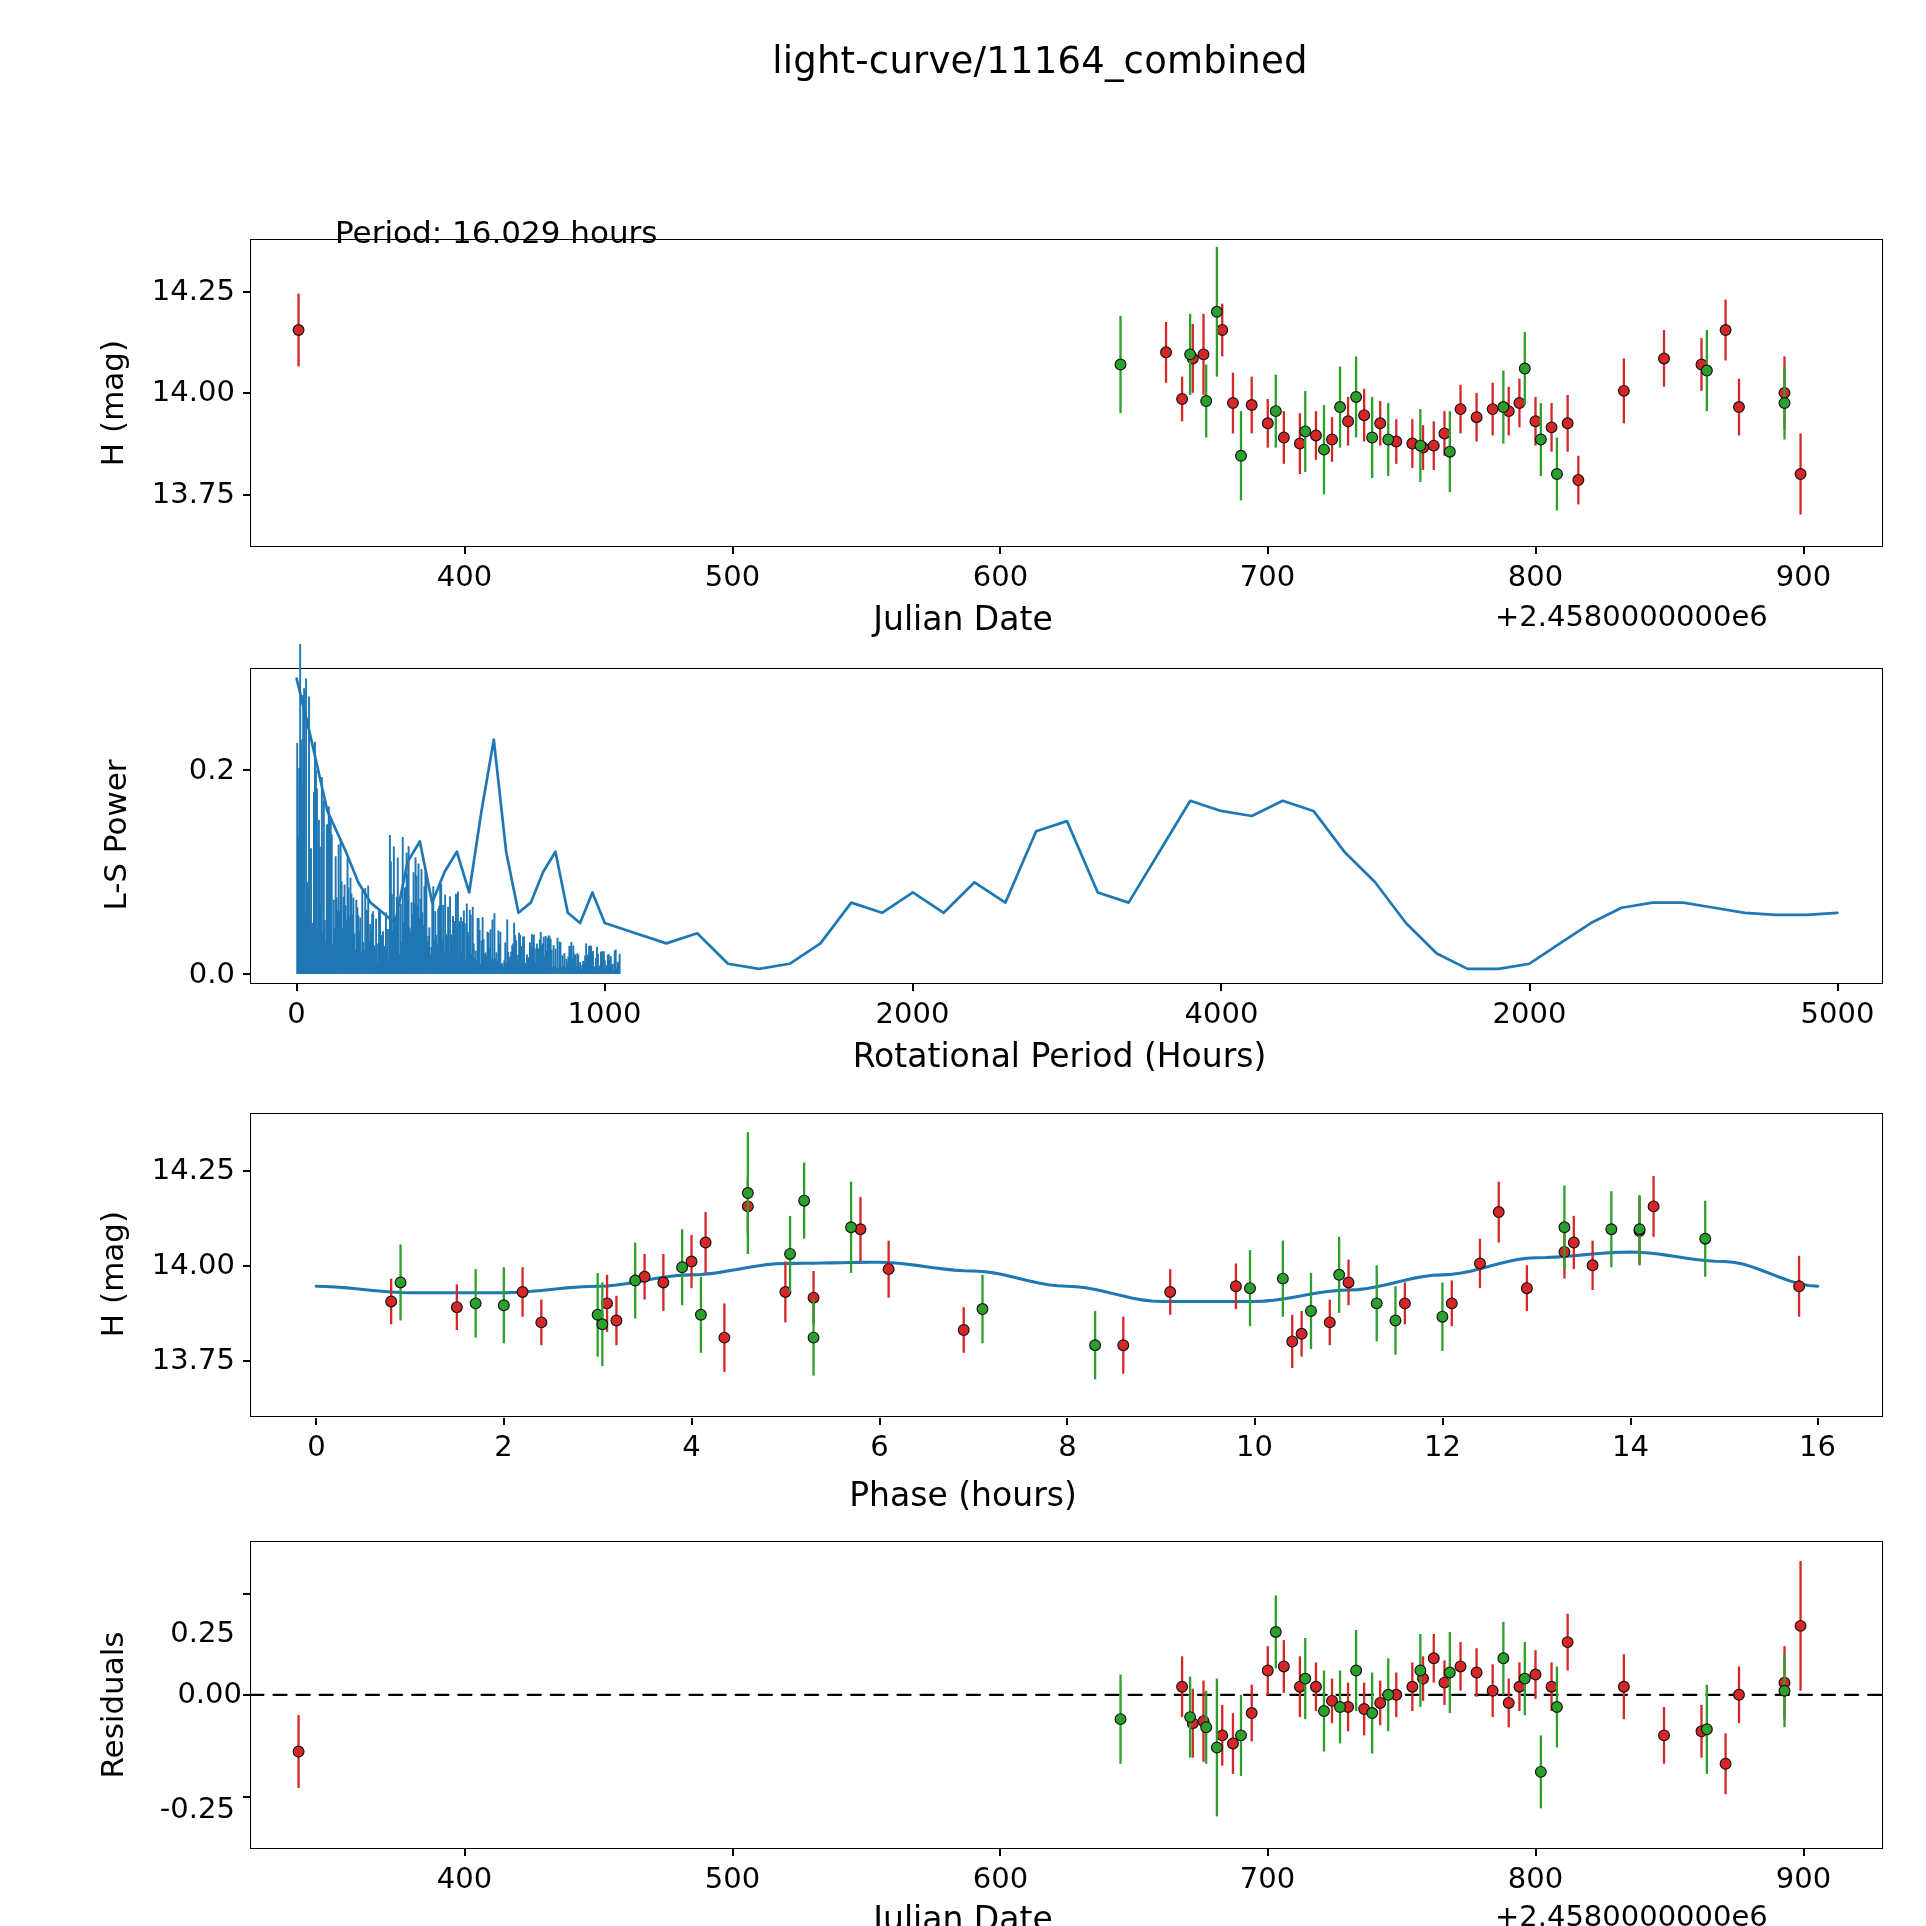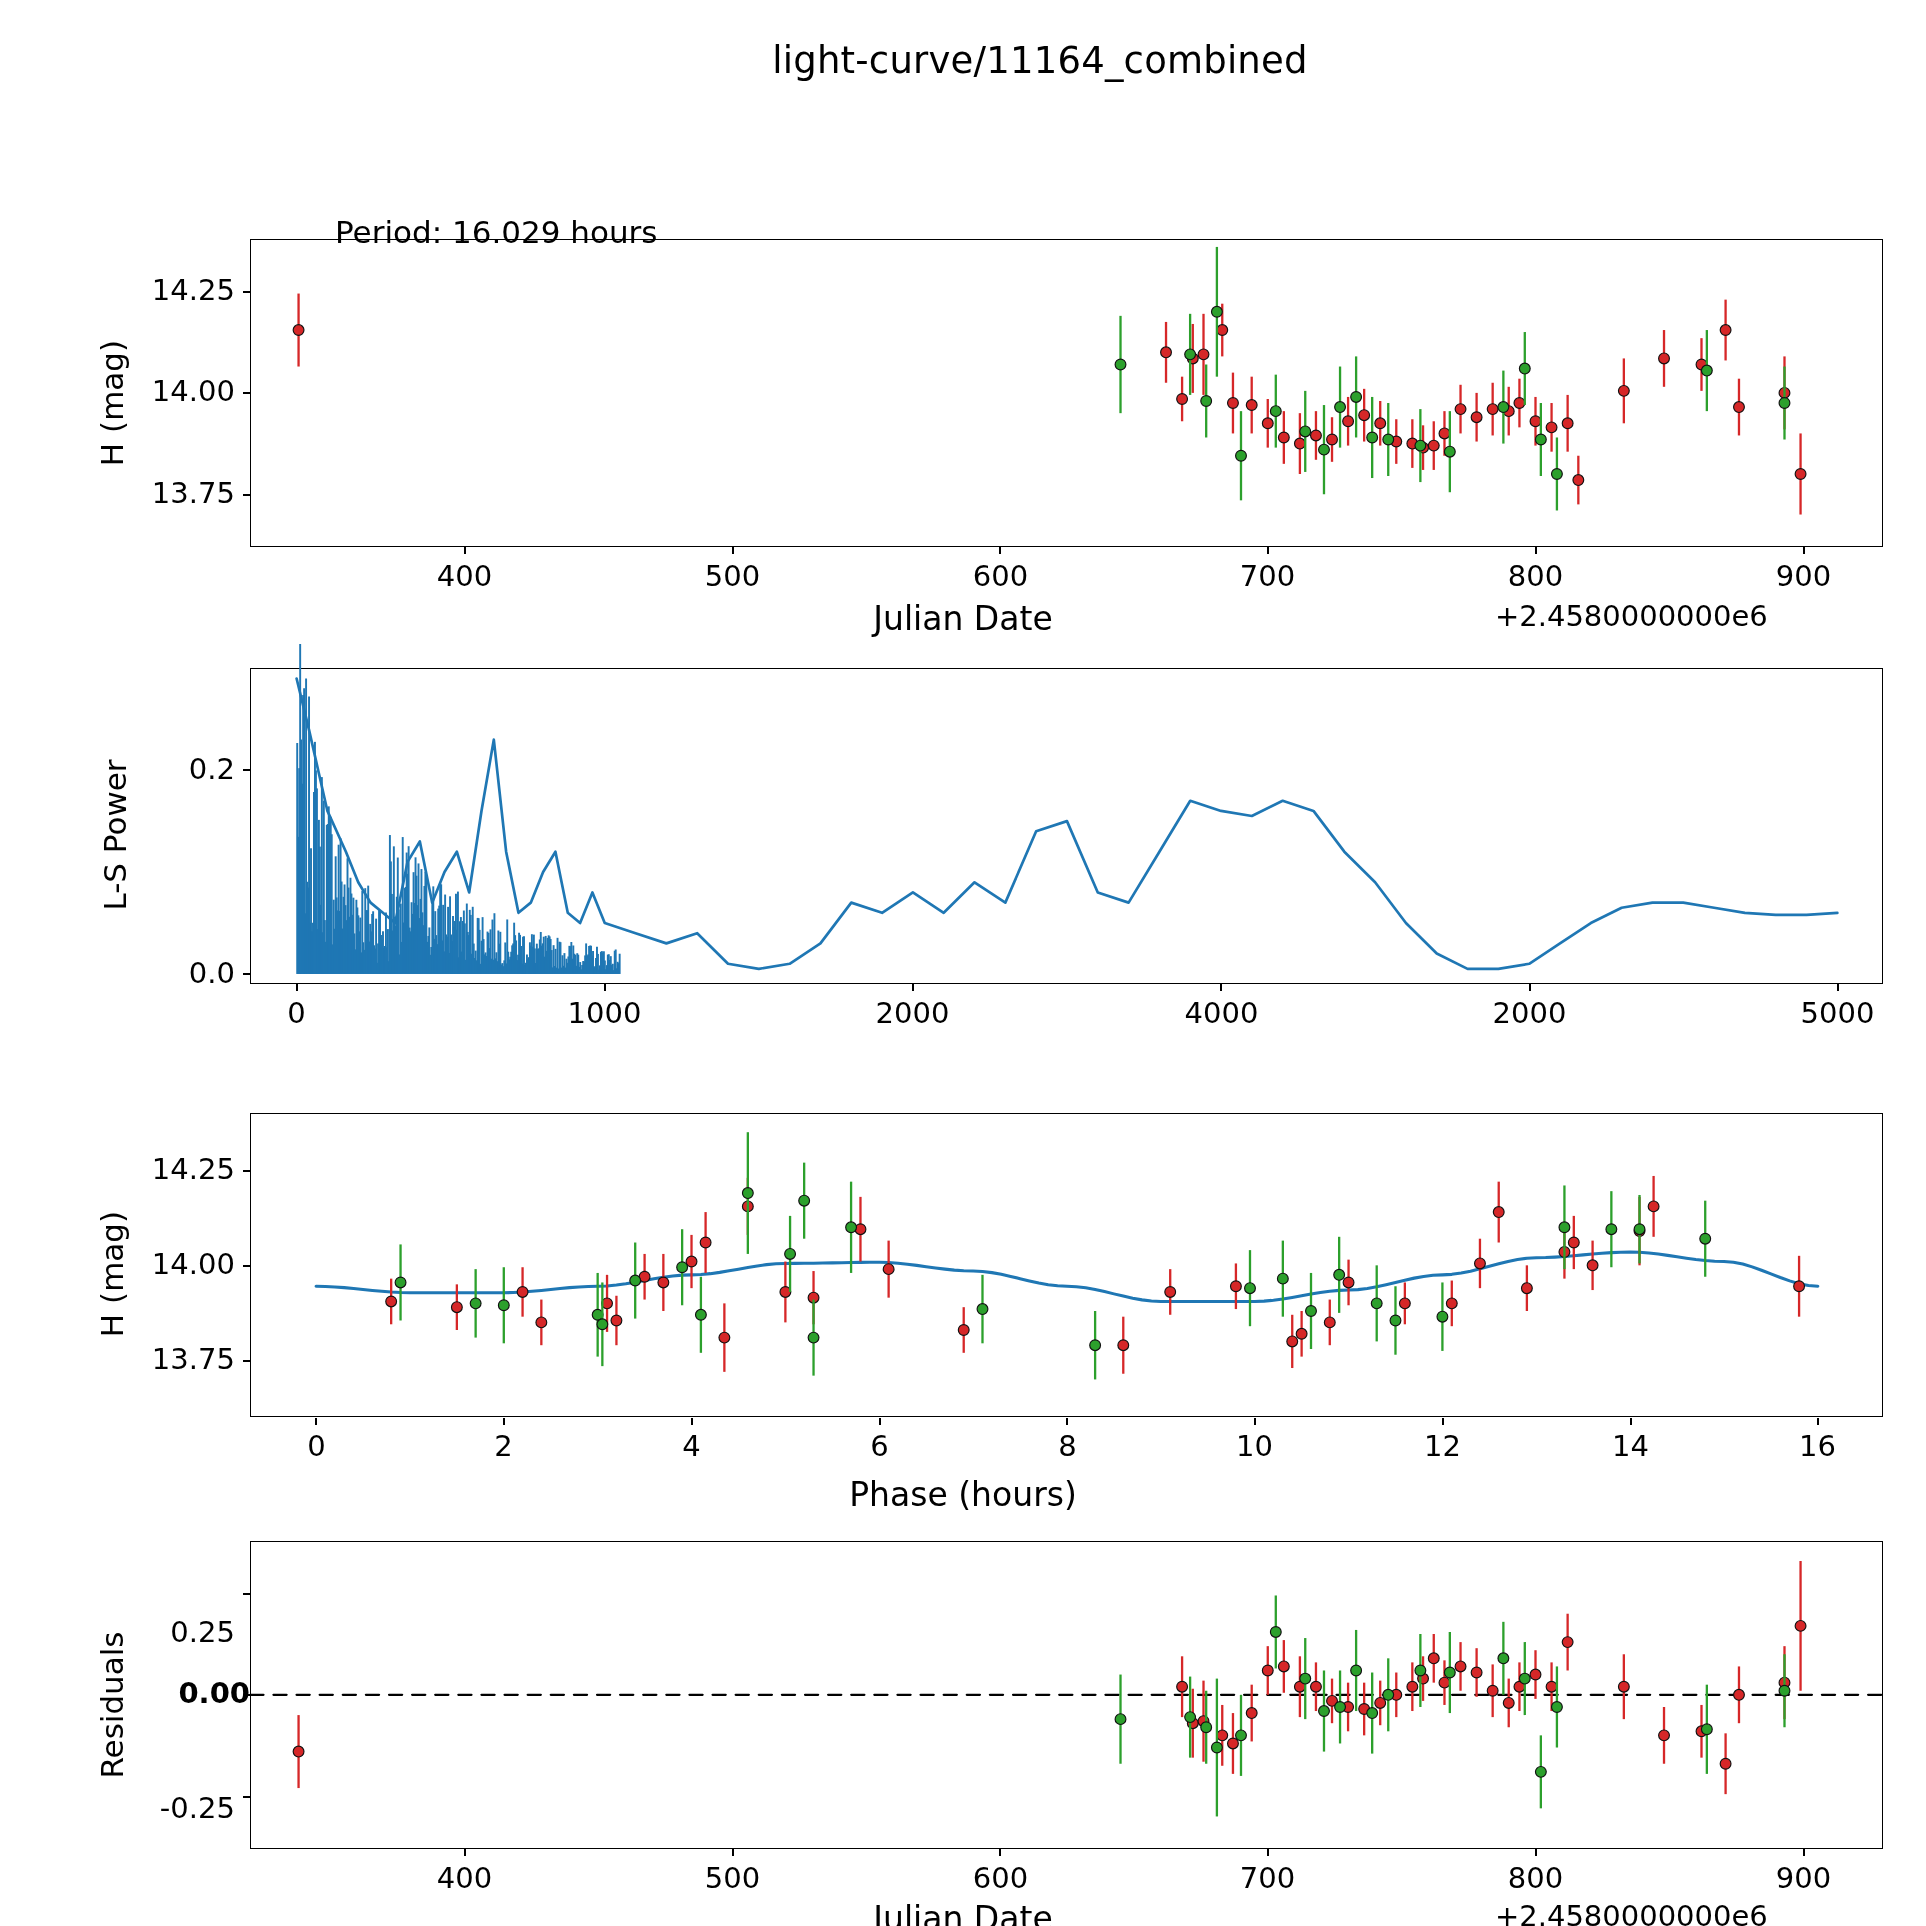--- a/index.html
+++ b/index.html
@@ -501,20 +501,21 @@
           <line x1="1595.9200000000046" y1="2528.548387096774" x2="1595.9200000000046" y2="2468.1908575012053" stroke="#1f77b4" stroke-width="5"></line>
           <line x1="1598.480000000005" y1="2528.548387096774" x2="1598.480000000005" y2="2465.028512264686" stroke="#1f77b4" stroke-width="5"></line>
           <line x1="1601.040000000005" y1="2528.548387096774" x2="1601.040000000005" y2="2513.780862187156" stroke="#1f77b4" stroke-width="5"></line>
           <line x1="1603.600000000005" y1="2528.548387096774" x2="1603.600000000005" y2="2496.9773697156943" stroke="#1f77b4" stroke-width="5"></line>
           <line x1="1606.1600000000049" y1="2528.548387096774" x2="1606.1600000000049" y2="2500.5655723579243" stroke="#1f77b4" stroke-width="5"></line>
           <line x1="1608.720000000005" y1="2528.548387096774" x2="1608.720000000005" y2="2476.0056838821583" stroke="#1f77b4" stroke-width="5"></line>
         </g>
       </g>
   </svg>
   <div class="ylabel" style="left:-11.6px;top:817px;width:254px;text-align:center;transform:rotate(-90deg);">L-S Power</div>
+  <div class="axis-label" style="left:732px;top:1036px;width:655px;">Rotational Period (Hours)</div>
   <div id="ls-ticks">
       <div class="tickmark" style="left: 296px; top: 984px;"></div>
       <div class="tick" style="left: 181px; top: 996px; width: 231px;">0</div>
       <div class="tickmark" style="left: 604px; top: 984px;"></div>
       <div class="tick" style="left: 489px; top: 996px; width: 231px;">1000</div>
       <div class="tickmark" style="left: 912px; top: 984px;"></div>
       <div class="tick" style="left: 797px; top: 996px; width: 231px;">2000</div>
       <div class="tickmark" style="left: 1220px; top: 984px;"></div>
       <div class="tick" style="left: 1106px; top: 996px; width: 231px;">4000</div>
       <div class="tickmark" style="left: 1529px; top: 984px;"></div>
@@ -820,19 +821,19 @@
       <div class="tick" style="left: 885px; top: 1861px; width: 231px;">600</div>
       <div class="tickmark" style="left: 1267px; top: 1849px;"></div>
       <div class="tick" style="left: 1152px; top: 1861px; width: 231px;">700</div>
       <div class="tickmark" style="left: 1535px; top: 1849px;"></div>
       <div class="tick" style="left: 1420px; top: 1861px; width: 231px;">800</div>
       <div class="tickmark" style="left: 1803px; top: 1849px;"></div>
       <div class="tick" style="left: 1688px; top: 1861px; width: 231px;">900</div>
       <div class="tickmark" style="left: 243px; top: 1796px; width: 7px; height: 1.5px;"></div>
       <div class="tickr" style="left: 3.9px; top: 1778px; width: 231px; margin-top: 13px;">-0.25</div>
       <div class="tickmark" style="left: 243px; top: 1694px; width: 7px; height: 1.5px;"></div>
-      <div class="tickr" style="left: 19px; top: 1676px; width: 231px; font-weight: bold;">0.00</div>
+      <div class="tickr" style="left: 11px; top: 1676px; width: 231px;">0.00</div>
       <div class="tickmark" style="left: 243px; top: 1593px; width: 7px; height: 1.5px;"></div>
       <div class="tickr" style="left: 3.9px; top: 1575px; width: 231px; margin-top: 40px;">0.25</div>
     </div>
 
 </div>
 
 
 </body></html>

